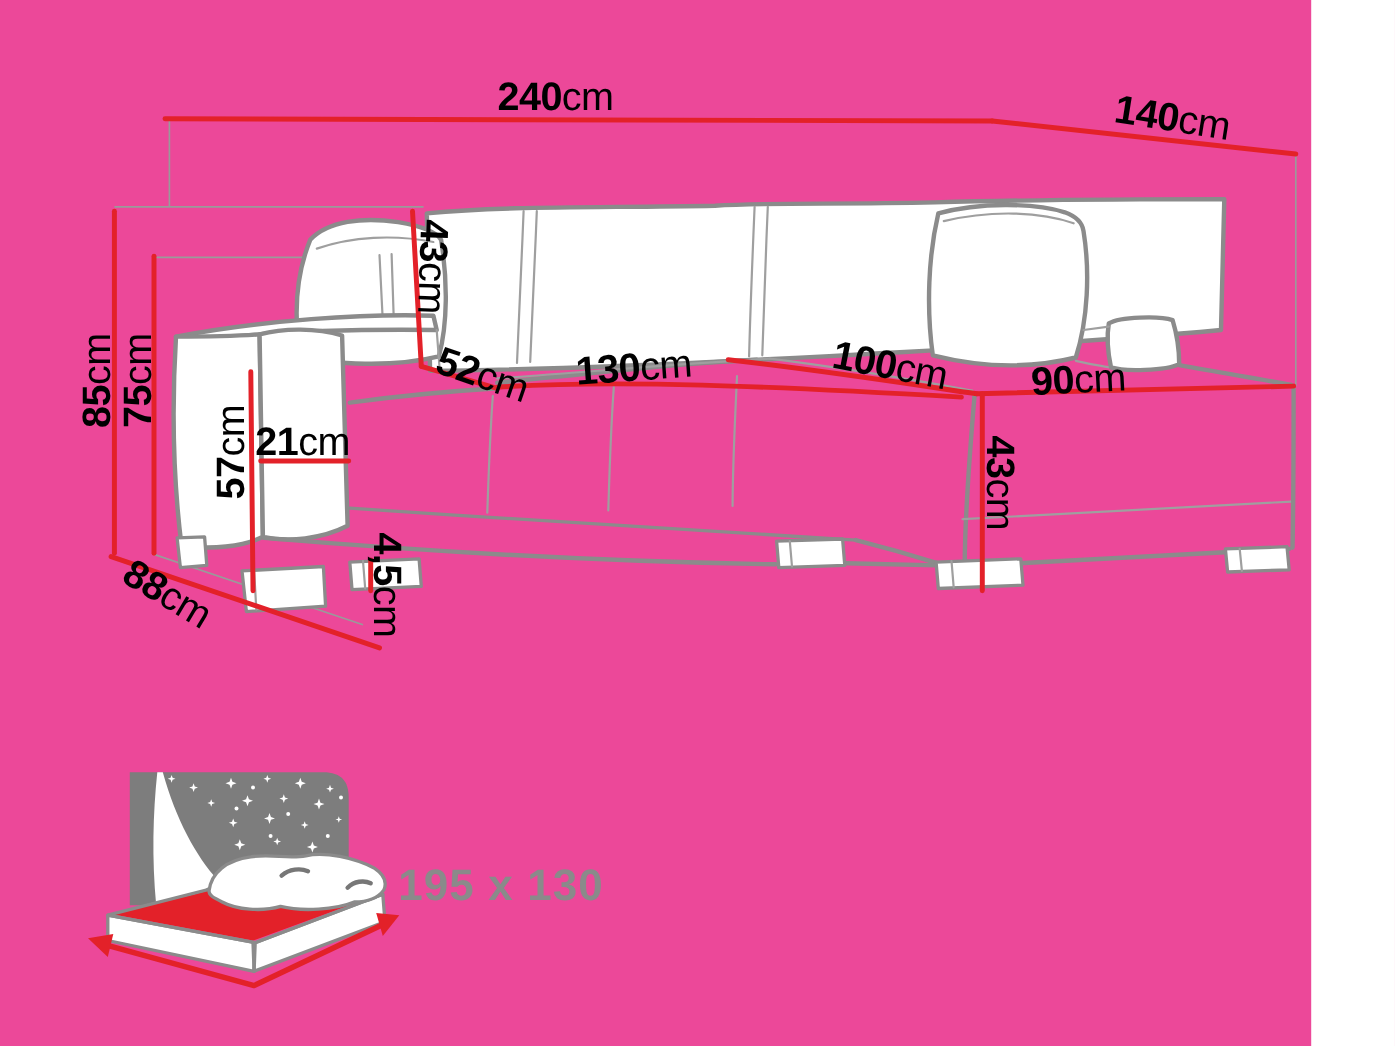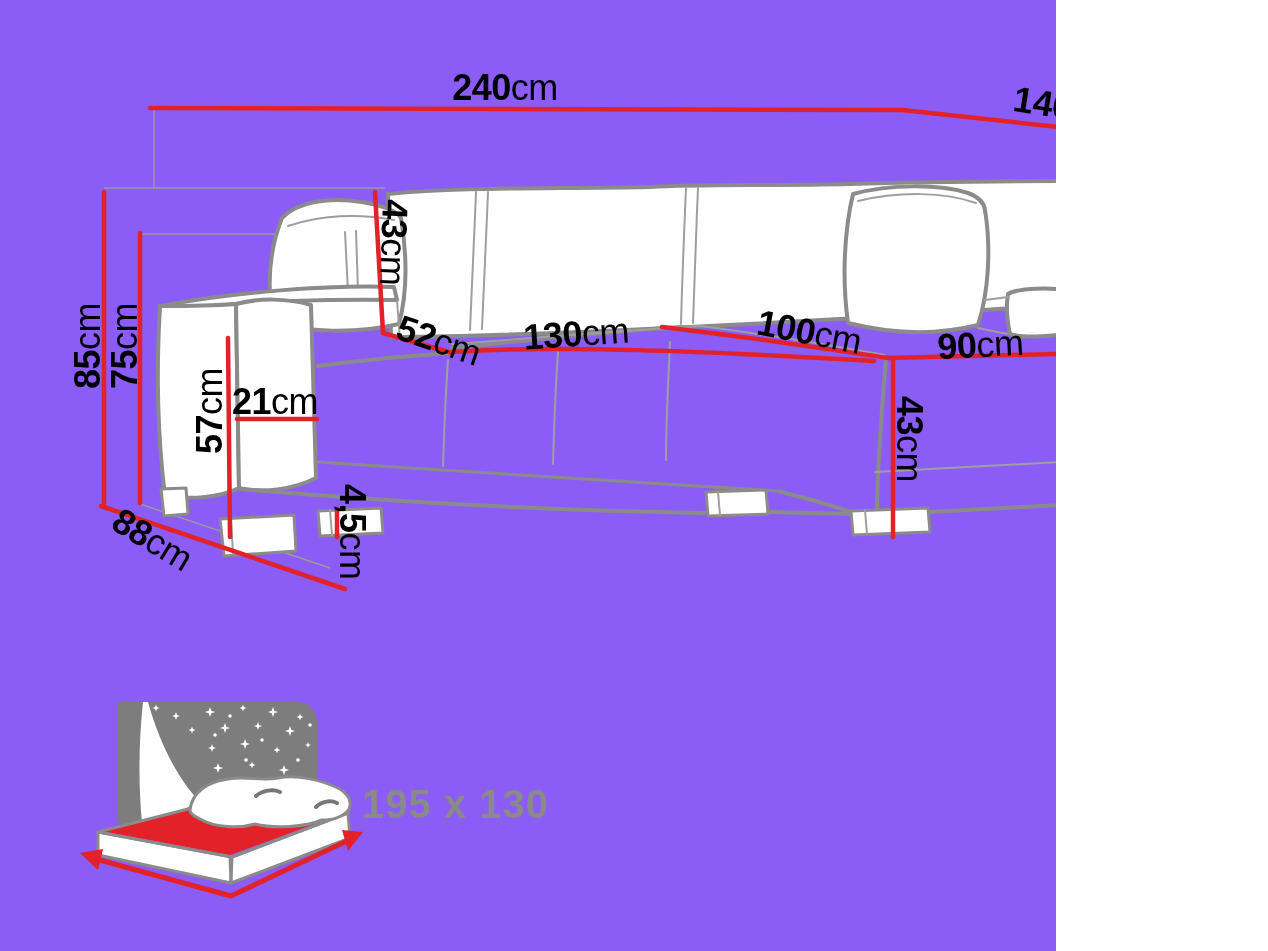--- a/index.html
+++ b/index.html
@@ -1,16 +1,16 @@
 <!DOCTYPE html>
 <html><head>
 <meta charset="utf-8">
 <style>
   html,body{margin:0;padding:0;background:#ffffff;}
-  #stage{position:relative;width:1008px;height:951px;background:#8b5cf6;overflow:hidden;padding-left:48px;}
+  #stage{position:relative;width:1192px;height:951px;background:#ec4899;overflow:hidden;}
   svg{position:absolute;left:0;top:0;}
   text{font-family:"Liberation Sans","DejaVu Sans",sans-serif;fill:#000;}
   .dim{font-size:36px;letter-spacing:-0.5px;}
   .num{font-weight:700;}
   .unit{font-weight:400;}
   .bedlabel{font-size:40px;font-weight:700;fill:#8a8a8a;letter-spacing:1px;}
   .red{stroke:#e32129;stroke-width:4.5;fill:none;stroke-linecap:round;}
   .g4{stroke:#8b8b8b;stroke-width:4;fill:none;stroke-linecap:round;stroke-linejoin:round;}
   .g4f{stroke:#8b8b8b;stroke-width:4;fill:#ffffff;stroke-linecap:round;stroke-linejoin:round;}
   .g3{stroke:#8b8b8b;stroke-width:3;fill:none;stroke-linecap:round;stroke-linejoin:round;}

